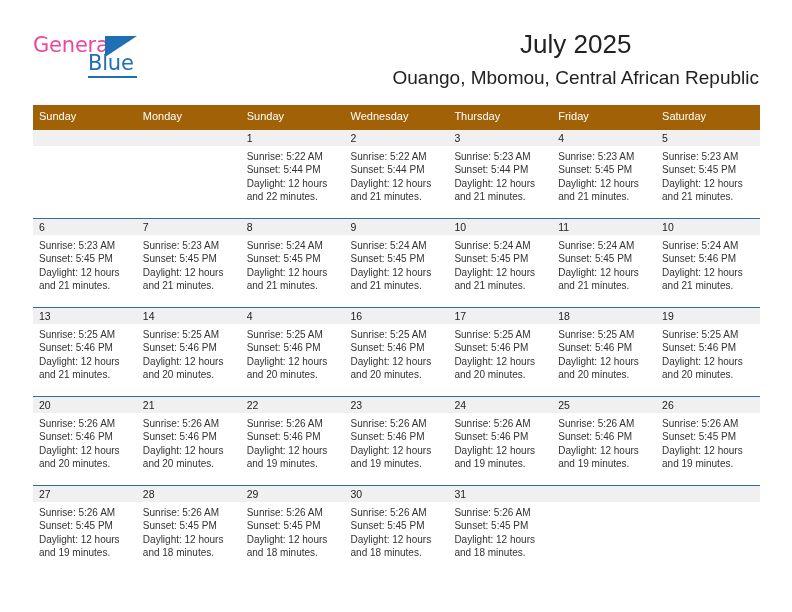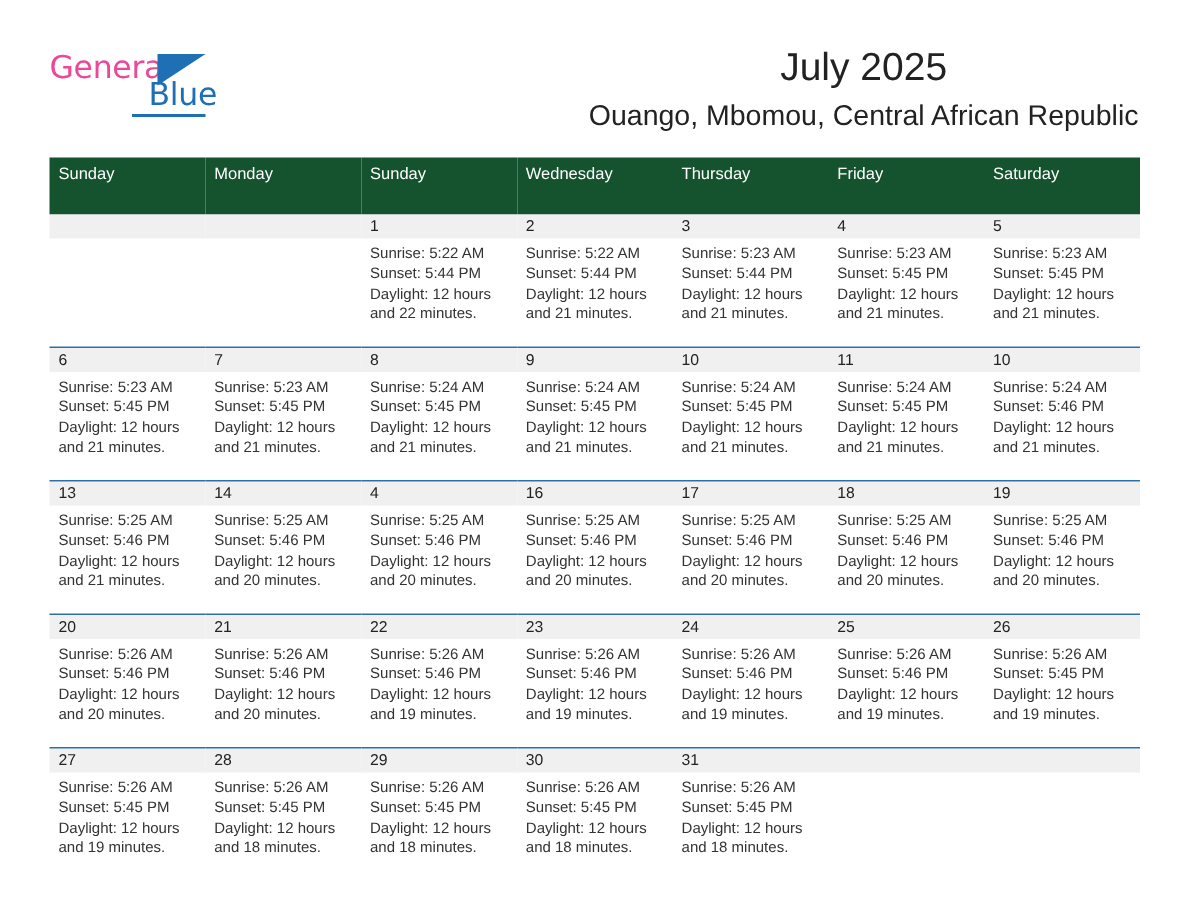--- a/index.html
+++ b/index.html
@@ -40,21 +40,21 @@
     position: absolute;
     left: 0;
     top: 0;
     font-size: 21px;
     letter-spacing: -0.2px;
     color: #ec4899;
     font-family: "DejaVu Sans", sans-serif;
   }
   .logo-blue {
     position: absolute;
-    left: 66px;
+    left: 55px;
     top: 18px;
     font-size: 21px;
     letter-spacing: -0.2px;
     color: #1f6fb5;
     font-family: "DejaVu Sans", sans-serif;
   }
   .logo-triangle {
     position: absolute;
     left: 72px;
     top: 3px;
@@ -95,26 +95,26 @@
   
   .calendar {
     position: absolute;
     left: 33px;
     top: 105px;
     width: 727px;
     border-collapse: collapse;
     table-layout: fixed;
   }
   .calendar th {
-    background: #14532d;
+    background: #a16207;
     color: #ffffff;
     font-weight: normal;
     font-size: 11px;
     text-align: left;
-    padding: 5px 0 20px 6px;
+    padding: 5px 0 7px 6px;
     line-height: 13px;
   }
   .calendar td {
     vertical-align: top;
     padding: 0;
     width: 103.857px;
     border-top: 1px solid #2f6ea5;
   }
   .calendar tbody tr:first-child td {
     border-top: none;

